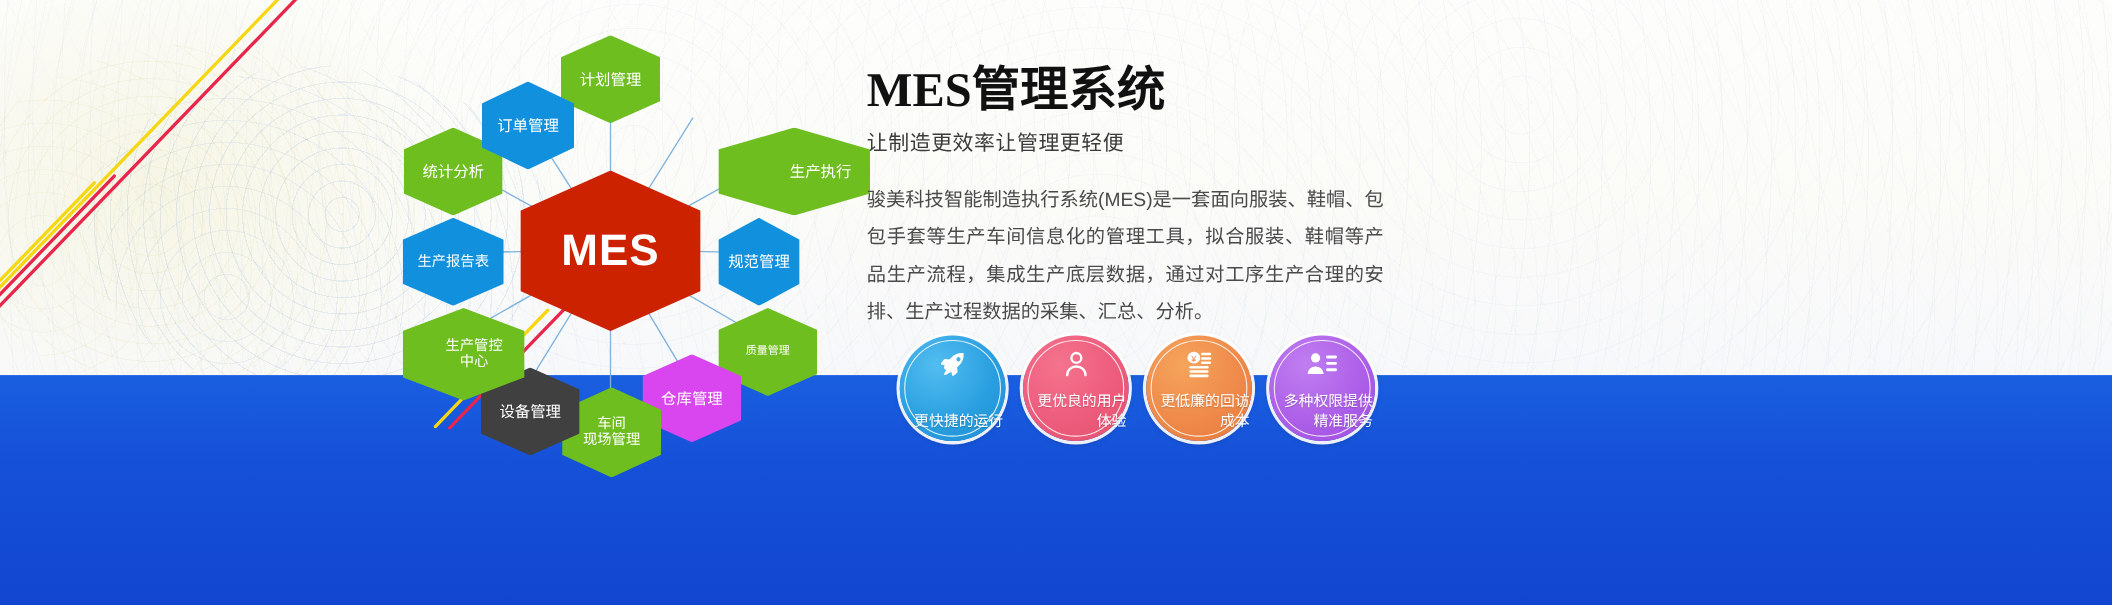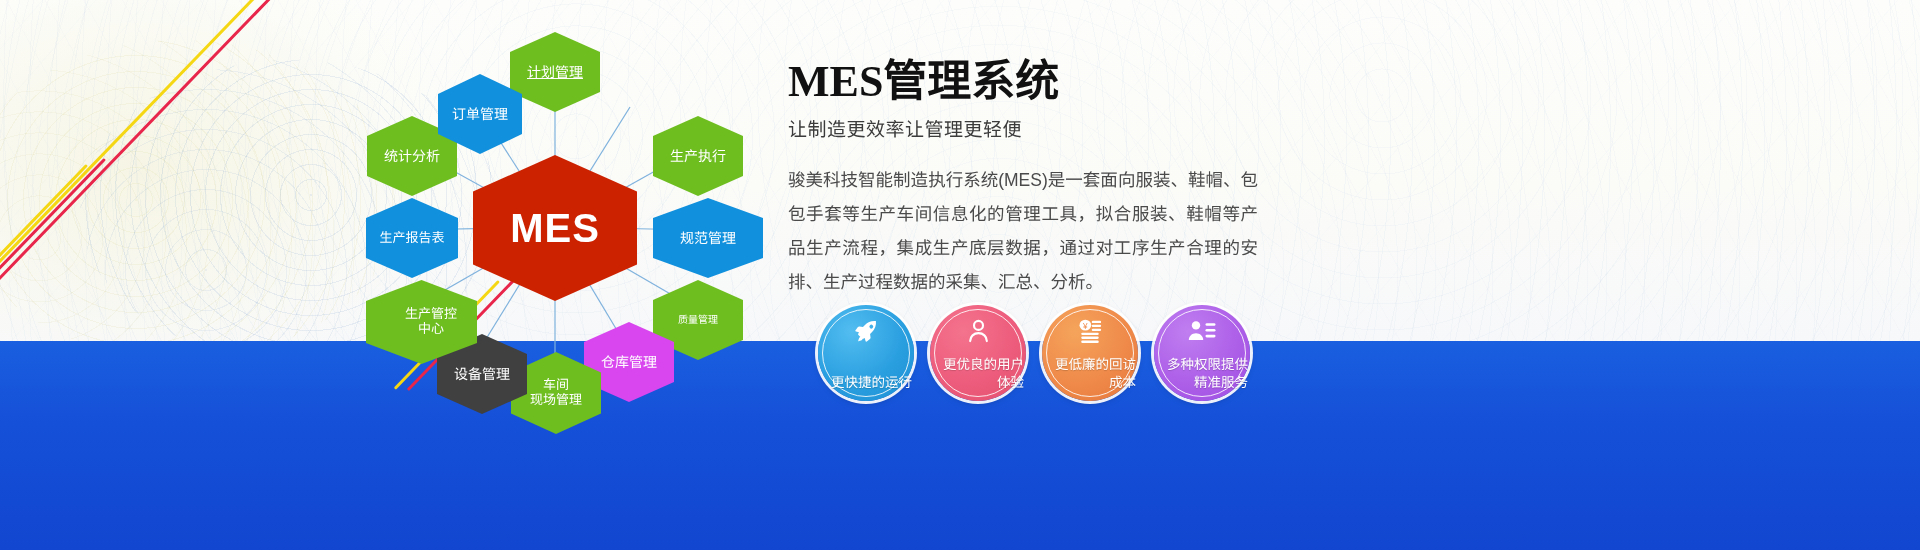--- a/index.html
+++ b/index.html
@@ -143,27 +143,27 @@
         <line x1="225" y1="215" x2="80" y2="218"></line>
         <line x1="225" y1="215" x2="80" y2="135"></line>
         <line x1="225" y1="215" x2="148" y2="95"></line>
       </g>
     </svg>
 
     <div class="hex hex-core" style="left:143px;top:143px;width:164px;height:146px;background:#cc2200;font-size:40px;">
       <span>MES</span>
     </div>
 
-    <div class="hex" style="left:180px;top:20px;width:90px;height:80px;background:#6ebe20;font-size:14px;text-decoration:underline;">
+    <div class="hex" style="left:180px;top:20px;width:90px;height:80px;background:#6ebe20;font-size:14px;">
       <span>计划管理</span>
     </div>
-    <div class="hex" style="left:323px;top:104px;width:90px;height:80px;background:#6ebe20;font-size:14px;">
+    <div class="hex" style="left:323px;top:104px;width:90px;height:80px;background:#6ebe20;font-size:14px;padding-left:48px;">
       <span>生产执行</span>
     </div>
-    <div class="hex" style="left:323px;top:186px;width:110px;height:80px;background:#1190dd;font-size:14px;">
+    <div class="hex" style="left:323px;top:186px;width:74px;height:80px;background:#1190dd;font-size:14px;">
       <span>规范管理</span>
     </div>
     <div class="hex" style="left:323px;top:268px;width:90px;height:80px;background:#6ebe20;font-size:10px;">
       <span>质量管理</span>
     </div>
     <div class="hex" style="left:254px;top:310px;width:90px;height:80px;background:#d946ef;font-size:14px;">
       <span>仓库管理</span>
     </div>
     <div class="hex" style="left:181px;top:340px;width:90px;height:82px;background:#6ebe20;font-size:13px;">
       <span style="white-space:pre-line;">车间

